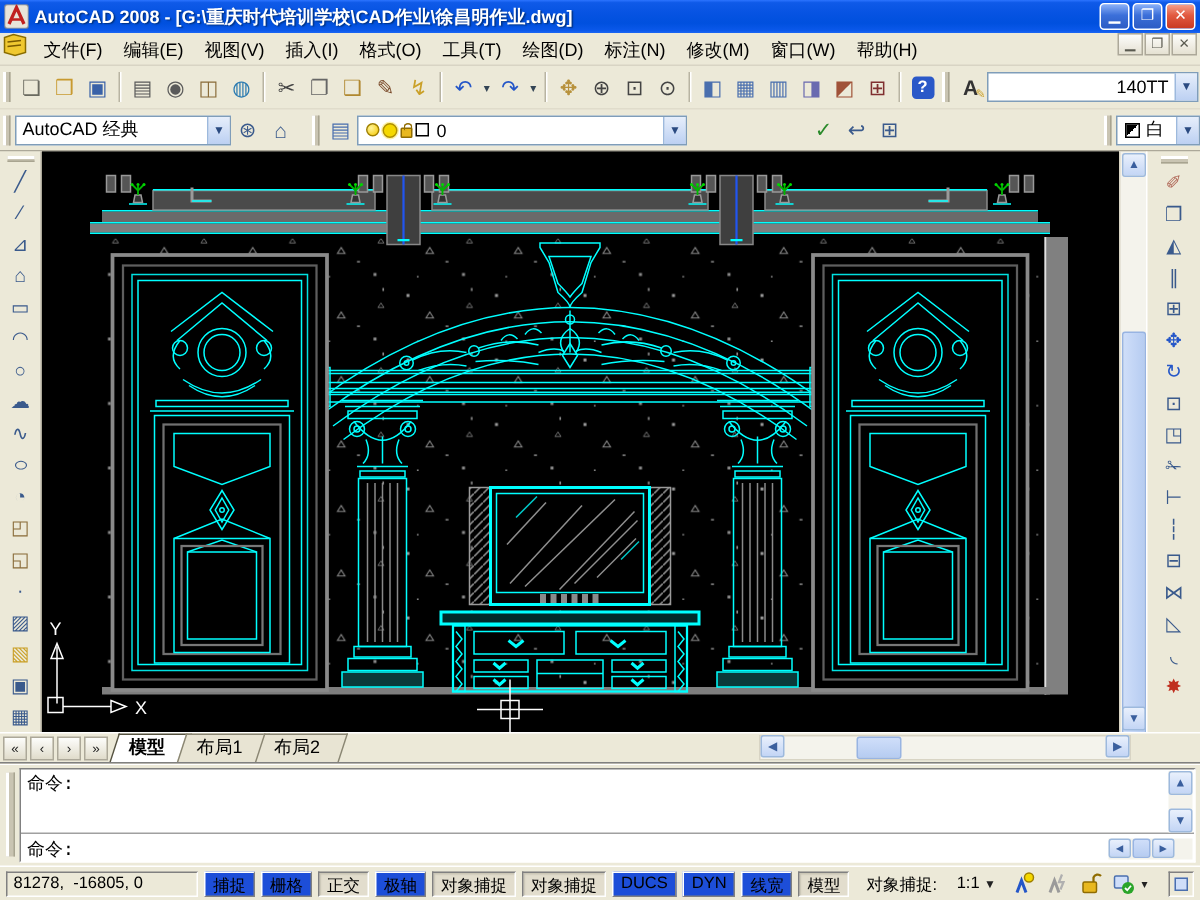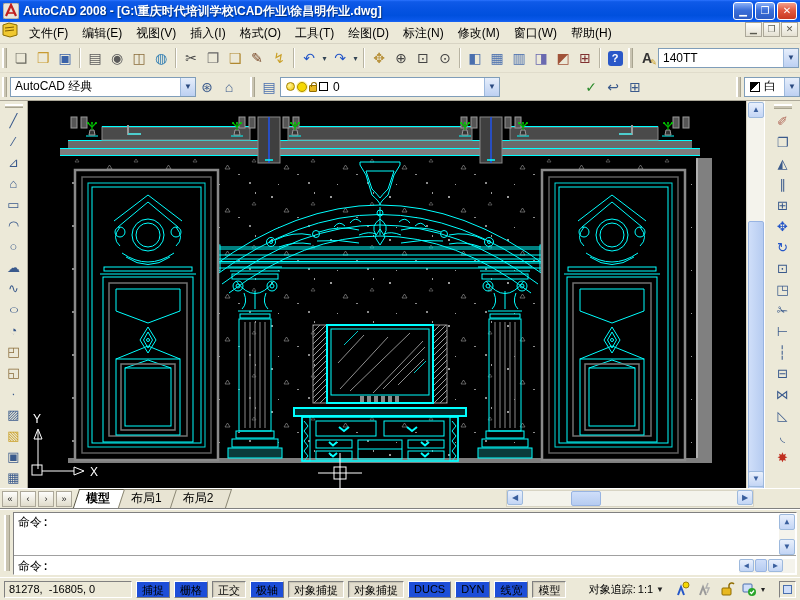--- a/index.html
+++ b/index.html
@@ -82,21 +82,21 @@
 .cmdhscroll{position:absolute;right:1px;bottom:1px;width:56px;height:14px;background:#f4f3ec;display:flex;}
 .chbtn{width:15px;height:13px;background:linear-gradient(180deg,#e9f0fc,#c3d5f5);border:1px solid #9db9dd;border-radius:2px;color:#3a5f9e;font-size:8px;text-align:center;line-height:11px;}
 .chthumb{width:12px;height:13px;margin:0 1px;background:linear-gradient(180deg,#cfdef9,#b6ccf1);border:1px solid #98b4e2;border-radius:2px;}
 
 
 .statusbar{position:absolute;left:0;top:577px;width:800px;height:23px;background:#ECE9D8;border-top:1px solid #fff;display:flex;align-items:center;padding:0 4px;font-size:11px;}
 .coords{width:128px;height:17px;border:1px solid;border-color:#808080 #fff #fff #808080;padding:1px 4px;background:#ece9d8;white-space:pre;}
 .sb-toggle{height:17px;padding:1px 5px;margin-left:4px;border:1px solid;border-color:#fff #808080 #808080 #fff;background:#1d4ed8;white-space:nowrap;}
 .sb-toggle.pressed{border-color:#808080 #fff #fff #808080;background:#e2ddcd;box-shadow:inset 1px 1px 1px #c8c4b4;}
 .annlabel{margin-left:auto;white-space:nowrap;}
-.annval{margin-left:2px;font-weight:normal;}
+.annval{margin-left:13px;font-weight:normal;}
 .sb-arrow{font-size:8px;margin:0 6px 0 3px;color:#222;}
 .sbicon{width:18px;height:16px;margin-left:4px;display:flex;align-items:center;justify-content:center;}
 .cleanbtn{width:17px;height:17px;margin-left:8px;border:1px solid;border-color:#808080 #fff #fff #808080;display:flex;align-items:center;justify-content:center;}
 .cleanbtn i{display:block;width:9px;height:9px;border:1px solid #4a6fae;background:#cfdef9;}
 </style>
 </head>
 <body>
 
 <div id="root">
 
@@ -223,28 +223,28 @@
         <div class="tb-btn helpbtn">
           <span>?</span>
         </div>
       </div>
     <div class="grip"></div>
     <div class="tb-btn" style="font-weight:bold;color:#333;position:relative">
       <span>A</span>
       <span style="position:absolute;right:0;bottom:1px;font-size:8px;color:#caa028">✎</span>
     </div>
     <div class="combo" style="flex:1;margin-right:1px">
-      <span class="cval" style="text-align:left">140TT</span>
+      <span class="cval" style="text-align:right">140TT</span>
       <span class="cbtn">▼</span>
     </div>
   </div>
 
   <div class="toolrow2">
     <div class="grip"></div>
-    <div class="combo" style="width:186px">
+    <div class="combo" style="width:144px">
       <span class="cval">AutoCAD 经典</span>
       <span class="cbtn">▼</span>
     </div>
     <div class="tb-btn">
         <span>⊛</span>
       </div>
     <div class="tb-btn">
         <span>⌂</span>
       </div>
     <div class="grip" style="margin-left:10px"></div>
@@ -697,21 +697,21 @@
         <div class="sb-toggle">栅格</div>
         <div class="sb-toggle pressed">正交</div>
         <div class="sb-toggle">极轴</div>
         <div class="sb-toggle pressed">对象捕捉</div>
         <div class="sb-toggle pressed">对象捕捉</div>
         <div class="sb-toggle">DUCS</div>
         <div class="sb-toggle">DYN</div>
         <div class="sb-toggle">线宽</div>
         <div class="sb-toggle pressed">模型</div>
       </div>
-    <span class="annlabel">对象追踪:</span>
+    <span class="annlabel">对象捕捉:</span>
     <span class="annval">1:1</span>
     <span class="sb-arrow">▼</span>
     <span class="sbicon">
       <svg width="16" height="16" viewBox="0 0 16 16">
           <circle cx="11" cy="4" r="3" fill="#f5d800" stroke="#a08000"></circle>
           <path d="M3,14 L6,6 L9,14" stroke="#2456c8" stroke-width="2" fill="none"></path>
         </svg>
     </span>
     <span class="sbicon">
       <svg width="16" height="16" viewBox="0 0 16 16">

